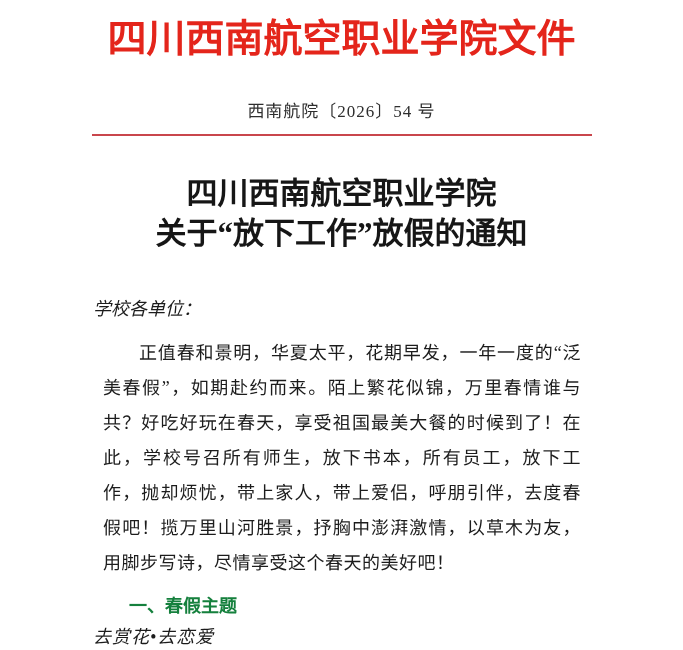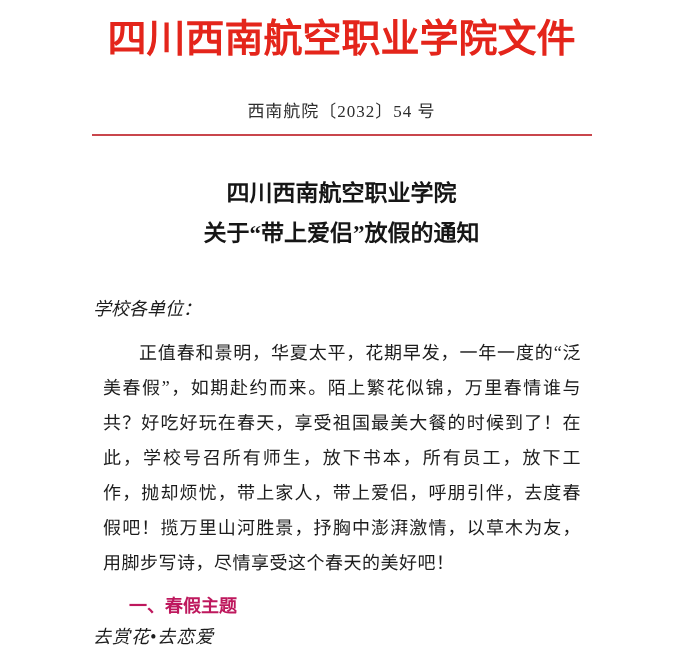--- a/index.html
+++ b/index.html
@@ -42,21 +42,21 @@
     height: 0;
     margin: 12px auto 0 auto;
     border: none;
     border-top: 2px solid var(--divider-red, #c9464c);
   }
   
   .main-title {
     margin-top: 38px;
     text-align: center;
     font-weight: bold;
-    font-size: 23px;
+    font-size: 31px;
     line-height: 40px;
     color: #161616;
   }
   
   .doc-body {
     margin: 38px 92px 0 93px;
     font-size: 18px;
     color: #1c1c1c;
   }
   .salutation {
@@ -70,46 +70,46 @@
     line-height: 35px;
     letter-spacing: 0.5px;
   }
   .section-heading {
     margin: 0;
     text-indent: 2em;
     line-height: 31px;
     font-weight: bold;
     font-family: "Liberation Sans", "DejaVu Sans", sans-serif;
     font-size: 18px;
-    color: #be185d;
+    color: #15803d;
   }
   .section-content {
     margin: 0;
     line-height: 31px;
   }
   .section-content.kaiti {
     font-style: italic;
     letter-spacing: 1px;
     font-family: Liberation Serif, serif;
   }
 </style>
 </head>
 <body>
 
 <div class="page">
 
   <h1 class="org-title">四川西南航空职业学院文件</h1>
 
-  <div class="doc-number">西南航院〔2032〕54 号</div>
+  <div class="doc-number">西南航院〔2026〕54 号</div>
 
   <hr class="red-divider">
 
   <div class="main-title">
     <div>四川西南航空职业学院</div>
-    <div>关于“带上爱侣”放假的通知</div>
+    <div>关于“放下工作”放假的通知</div>
   </div>
 
   <div class="doc-body">
 
     <div class="salutation">学校各单位：</div>
 
     <p class="paragraph">正值春和景明，华夏太平，花期早发，一年一度的“泛美春假”，如期赴约而来。陌上繁花似锦，万里春情谁与共？好吃好玩在春天，享受祖国最美大餐的时候到了！在此，学校号召所有师生，放下书本，所有员工，放下工作，抛却烦忧，带上家人，带上爱侣，呼朋引伴，去度春假吧！揽万里山河胜景，抒胸中澎湃激情，以草木为友，用脚步写诗，尽情享受这个春天的美好吧！</p>
 
     <p class="section-heading">一、春假主题</p>
 

